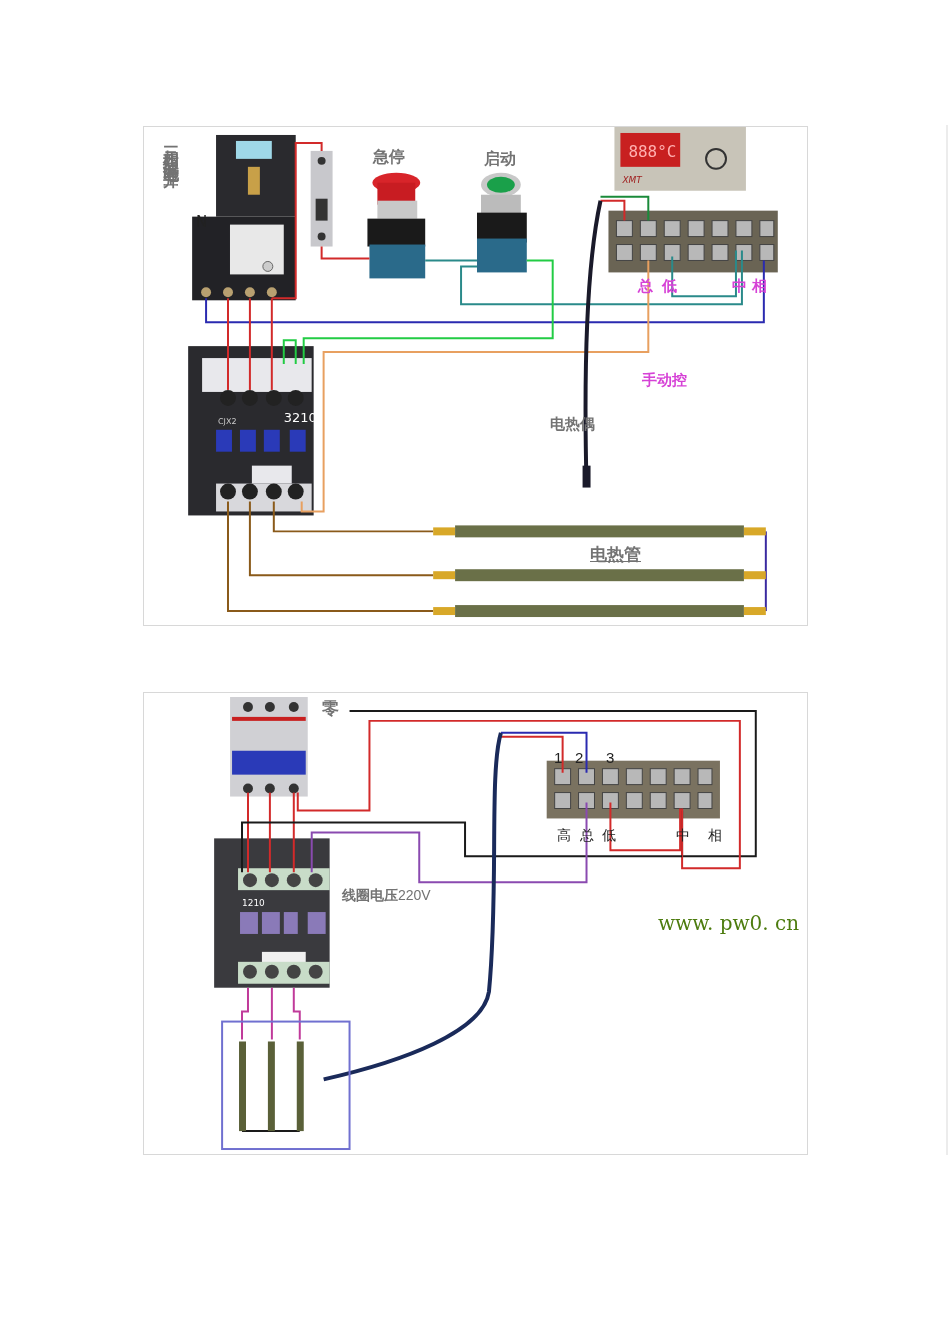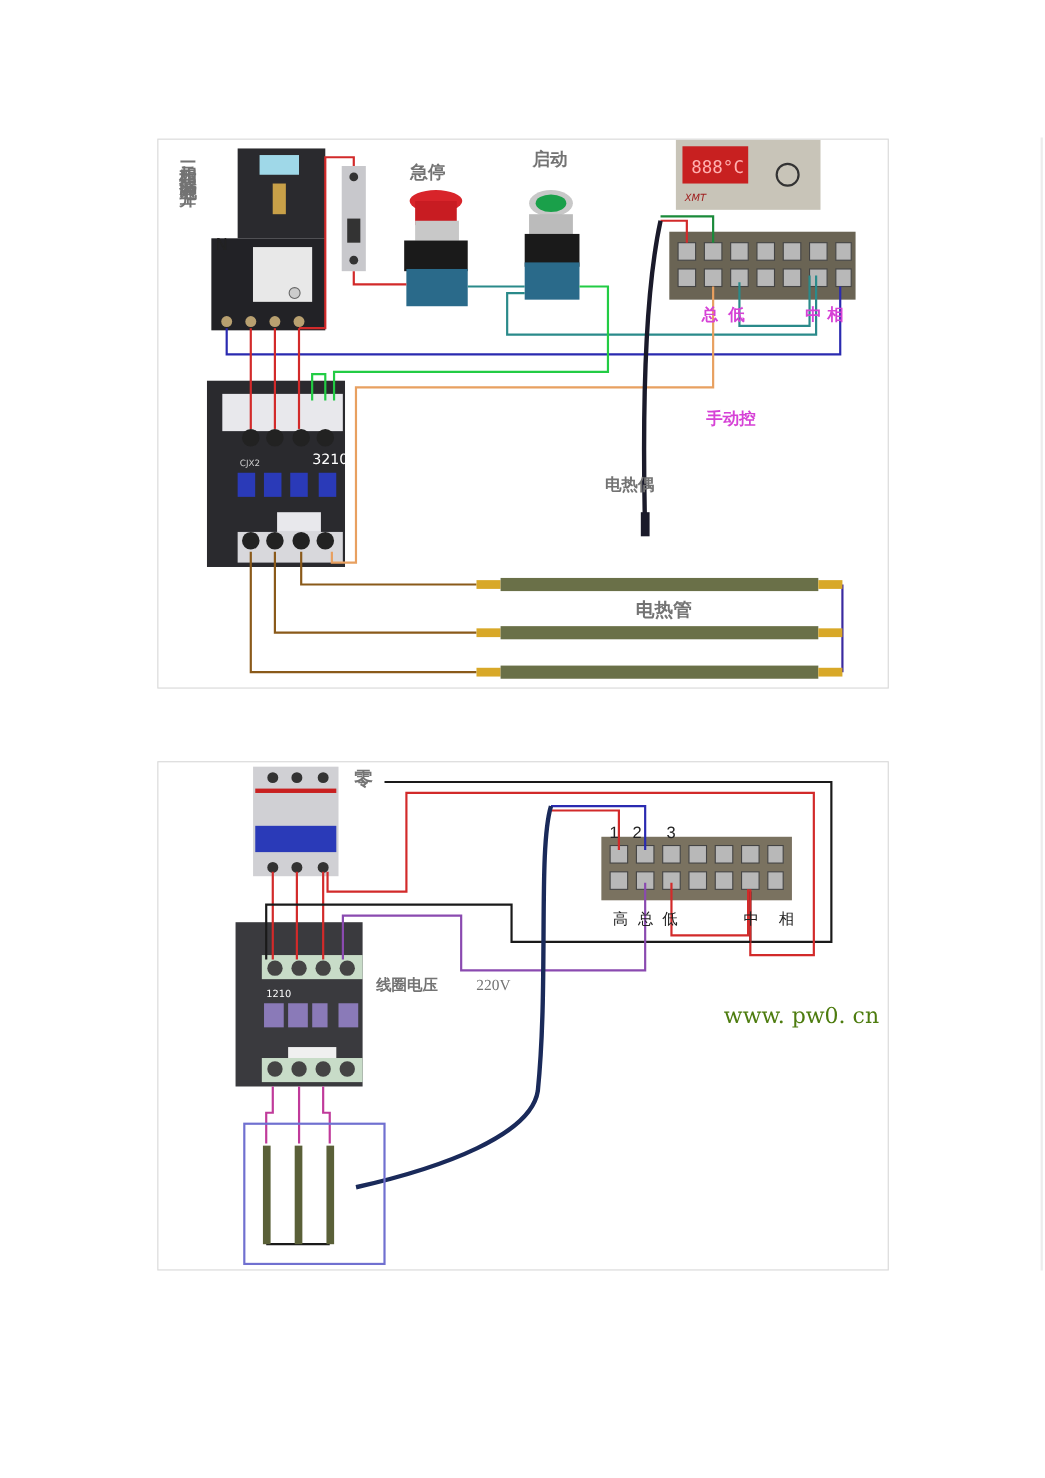--- a/index.html
+++ b/index.html
@@ -153,28 +153,28 @@
       <g>
           <rect x="290" y="482" width="22" height="8" fill="#d8a828"></rect>
           <rect x="312" y="480" width="290" height="12" fill="#6a7048"></rect>
           <rect x="602" y="482" width="22" height="8" fill="#d8a828"></rect>
         </g>
     </g>
   </svg>
   <div class="lbl blue-lbl vert" style="left:18px;top:6px;">三相四线漏电空开</div>
   <div class="lbl dark" style="left:52px;top:86px;font-size:15px;">N</div>
   <div class="lbl blue-lbl" style="left:229px;top:20px;font-size:16px;">急停</div>
-  <div class="lbl blue-lbl" style="left:340px;top:8px;font-size:16px;">启动</div>
+  <div class="lbl blue-lbl" style="left:340px;top:22px;font-size:16px;">启动</div>
   <div class="lbl mag-lbl" style="left:494px;top:150px;font-size:15px;">总</div>
   <div class="lbl mag-lbl" style="left:518px;top:150px;font-size:15px;">低</div>
   <div class="lbl mag-lbl" style="left:588px;top:150px;font-size:15px;">中</div>
   <div class="lbl mag-lbl" style="left:608px;top:150px;font-size:15px;">相</div>
   <div class="lbl mag-lbl" style="left:478px;top:244px;font-size:15px;margin-left:20px;">手动控</div>
-  <div class="lbl blue-lbl" style="left:406px;top:304px;font-size:15px;">电热偶</div>
-  <div class="lbl blue-lbl" style="left:434px;top:416px;font-size:17px;">电热管</div>
+  <div class="lbl blue-lbl" style="left:406px;top:288px;font-size:15px;">电热偶</div>
+  <div class="lbl blue-lbl" style="left:446px;top:416px;font-size:17px;text-decoration:underline;">电热管</div>
 </div>
 
 <div class="figure" id="fig2">
   <svg viewBox="0 0 665 463">
     <g>
       <rect x="86" y="4" width="78" height="100" fill="#d0d0d4"></rect>
       <rect x="88" y="24" width="74" height="4" fill="#c82020"></rect>
       <rect x="88" y="58" width="74" height="24" fill="#2a3ab8"></rect>
       <g fill="#333">
           <circle cx="104" cy="14" r="5"></circle>
@@ -254,16 +254,16 @@
   <div class="lbl blue-lbl" style="left:178px;top:4px;font-size:17px;">零</div>
   <div class="num" style="left:410px;top:56px;">1</div>
   <div class="num" style="left:431px;top:56px;">2</div>
   <div class="num" style="left:462px;top:56px;">3</div>
   <div class="lbl dark" style="left:413px;top:134px;font-size:14px;">高</div>
   <div class="lbl dark" style="left:436px;top:134px;font-size:14px;">总</div>
   <div class="lbl dark" style="left:458px;top:134px;font-size:14px;">低</div>
   <div class="lbl dark" style="left:532px;top:134px;font-size:14px;">中</div>
   <div class="lbl dark" style="left:564px;top:134px;font-size:14px;">相</div>
   <div class="lbl blue-lbl" style="left:198px;top:194px;font-size:14px;">
-    <span>线圈电压</span><span style="font-weight:normal;font-family:Liberation Serif, serif;margin-left:35px;">220V</span>
+    <span>线圈电压</span><span style="font-weight:normal;font-family:Liberation Sans, sans-serif;">220V</span>
   </div>
   <div class="url" style="left:514px;top:218px;">www. pw0. cn</div>
 </div>
 
 </body></html>

